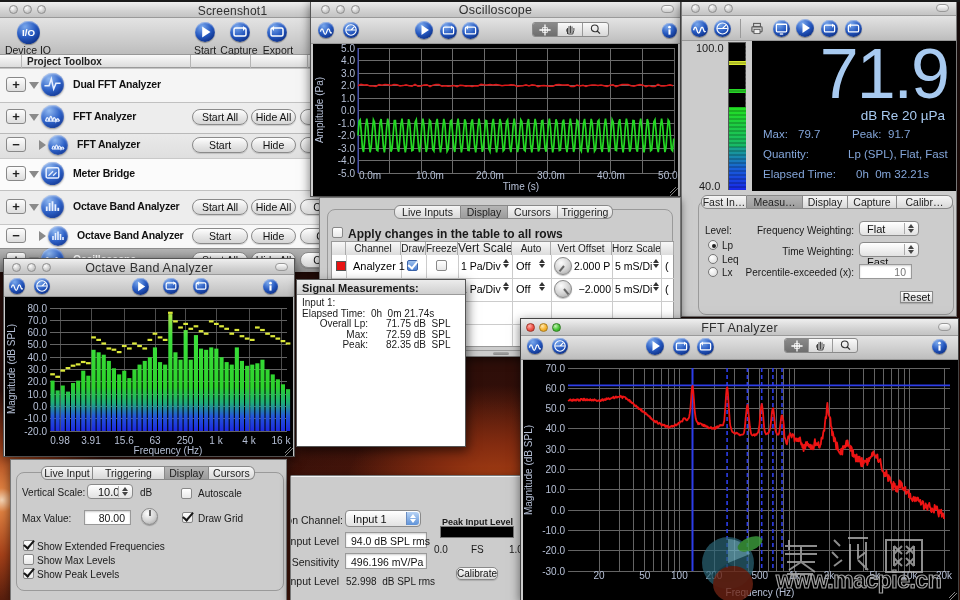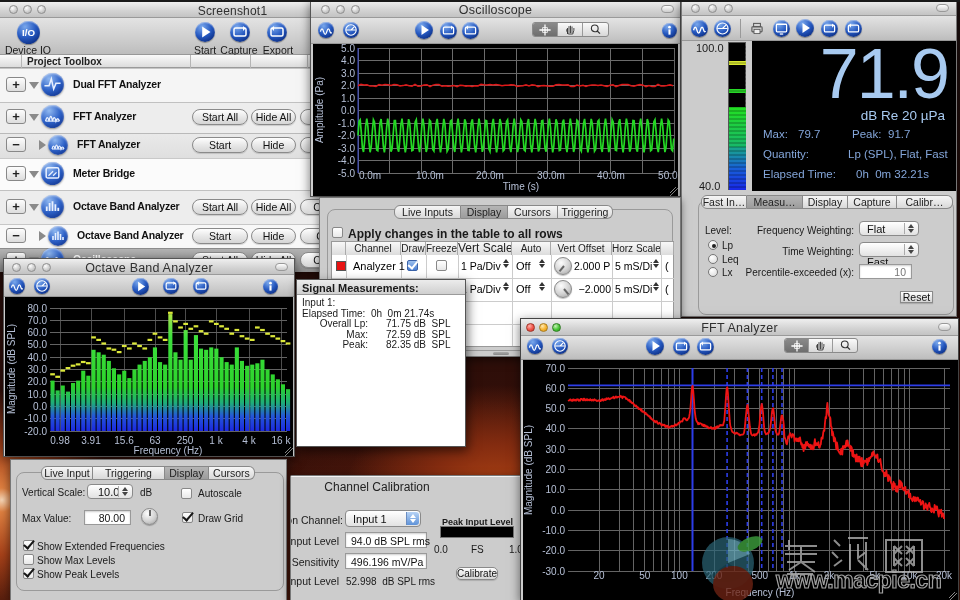--- a/index.html
+++ b/index.html
@@ -766,21 +766,20 @@
     <div class="lbl" style="left:187px;top:53px">Draw Grid</div>
  <div class="cb chk" style="left:12px;top:80px"></div>
     <div class="lbl" style="left:26px;top:81px">Show Extended Frequencies</div>
  <div class="cb" style="left:12px;top:94px"></div>
     <div class="lbl" style="left:26px;top:95px">Show Max Levels</div>
  <div class="cb chk" style="left:12px;top:108px"></div>
     <div class="lbl" style="left:26px;top:109px">Show Peak Levels</div>
 </div>
 <div class="win" style="left:290px;top:475px;width:250px;height:125px;border-bottom:none;border-radius:2px 6px 0 0;overflow:hidden">
  <div style="position:absolute;left:0;top:0;width:100%;height:1px;background:#f5f5f5"></div>
- <div class="lbl" style="left:0;top:4px;width:172px;text-align:center;font-size:12px;color:#222">Channel Calibration</div>
  <div class="lbl" style="left:-56px;top:38px;width:108px;text-align:right;font-size:10.5px">Calibration Channel:</div>
  <div class="pop blue" style="left:54px;top:34px;width:76px;height:17px;border-radius:4px">
       <span class="tx" style="top:2px">Input 1</span>
       <span class="ar">
         <i class="u"></i>
         <i class="d"></i>
       </span>
     </div>
  <div class="lbl" style="left:-56px;top:59px;width:104px;text-align:right;font-size:10.5px">Measured Input Level</div>
  <div class="field" style="left:54px;top:56px;width:82px;height:16px">

